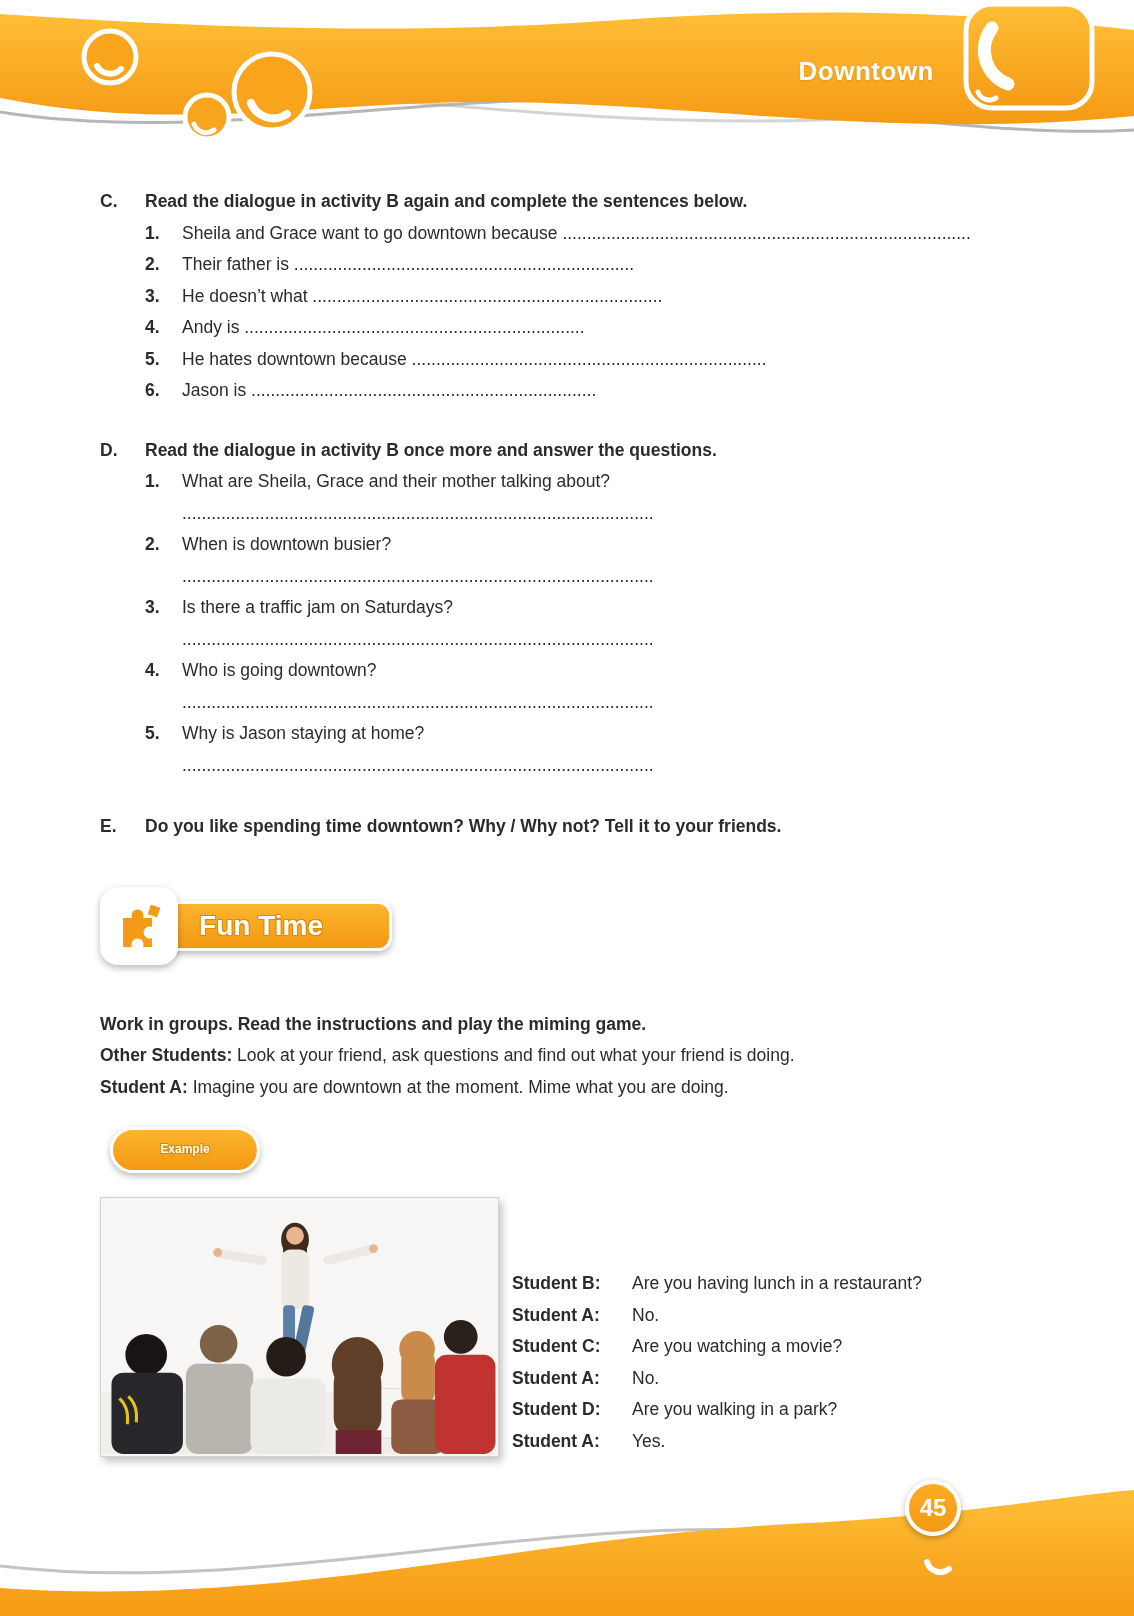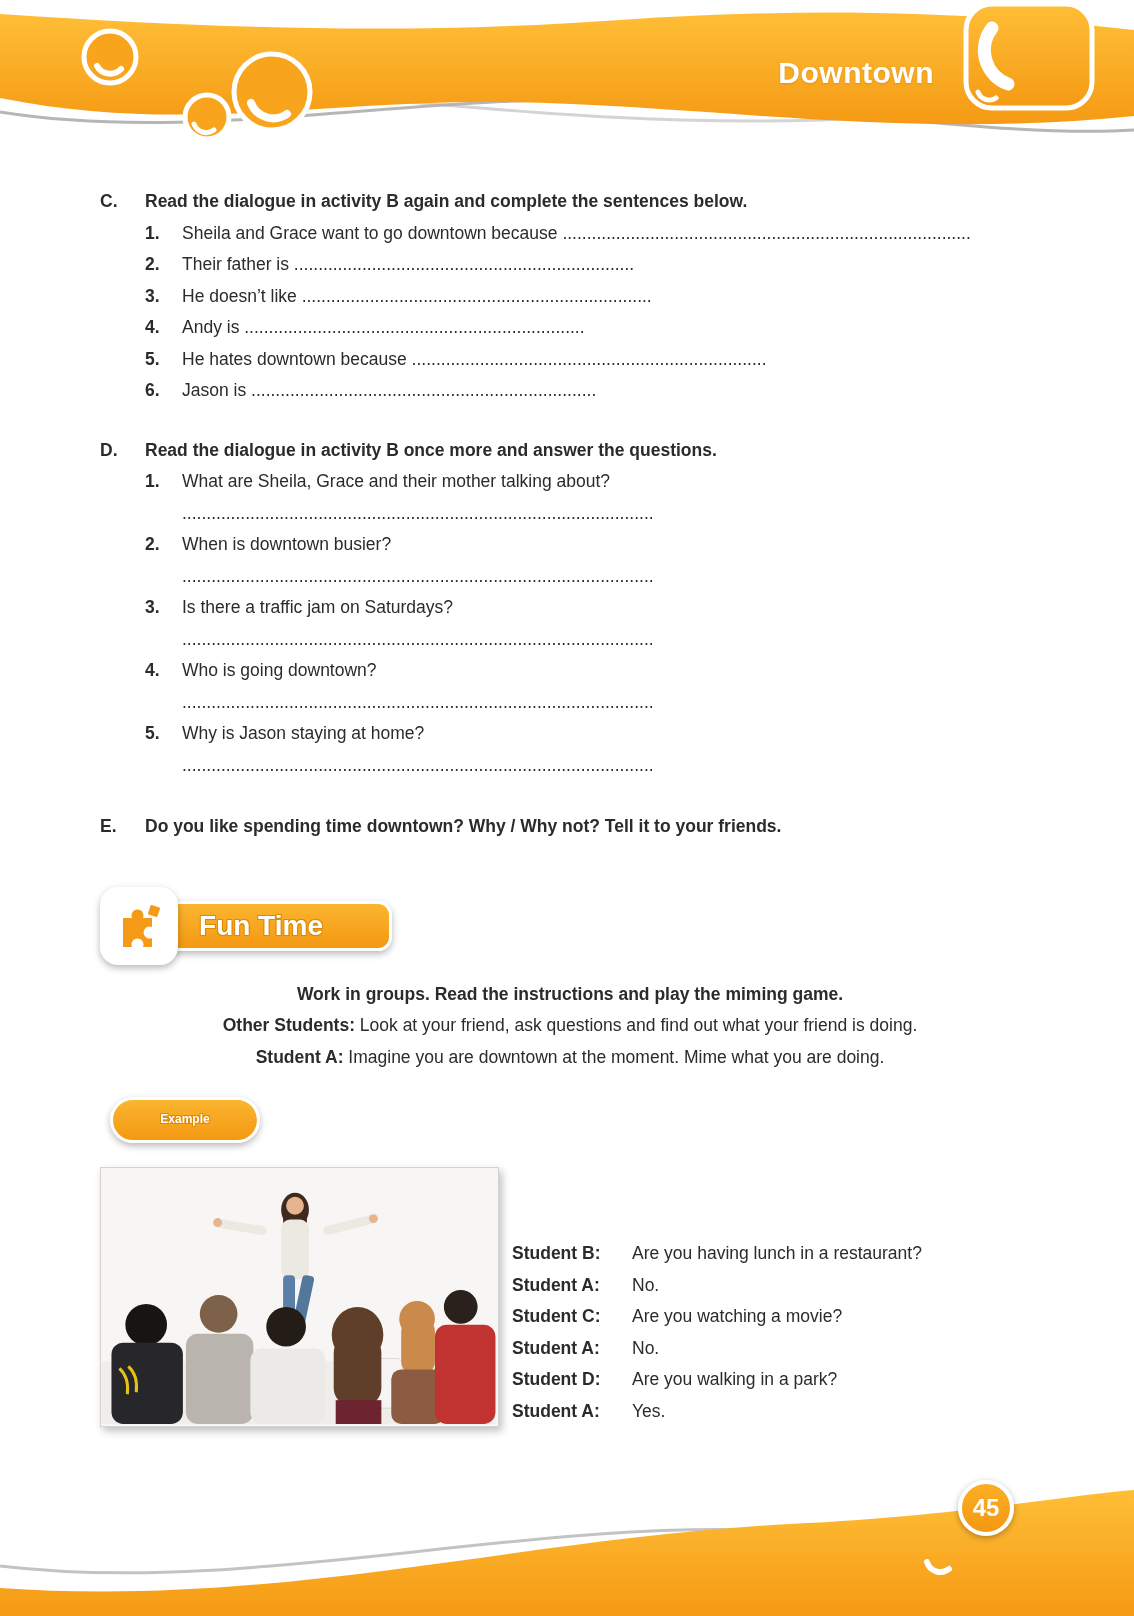--- a/index.html
+++ b/index.html
@@ -10,26 +10,26 @@
     background:#ffffff;
     font-family:"Liberation Sans", sans-serif;
     color:#2b2b2b;
     overflow:hidden;
   }
   
   .header-art { position:absolute; top:0; left:0; }
   .footer-art { position:absolute; bottom:0; left:0; }
   .downtown-title{
     position:absolute; top:56px; right:200px;
-    font-size:30px; font-weight:bold; color:#ffffff;
+    font-size:26px; font-weight:bold; color:#ffffff;
     letter-spacing:.5px;
     text-shadow:0 1px 2px rgba(180,110,0,.35);
   }
   .page-number{
-    position:absolute; left:958px; top:1480px;
+    position:absolute; left:905px; top:1480px;
     width:56px; height:56px; border-radius:50%;
     background:linear-gradient(#fbae25,#f49812);
     border:4px solid #ffffff;
     box-shadow:0 2px 6px rgba(0,0,0,.3);
     display:flex; align-items:center; justify-content:center;
     color:#fff; font-size:24px; font-weight:bold;
     box-sizing:border-box;
     z-index:5;
   }
   
@@ -60,21 +60,21 @@
     color:#fff; font-size:28px; font-weight:bold;
     text-shadow:1px 1px 0 #dd8a00, -1px 1px 0 #dd8a00, 1px -1px 0 #dd8a00, -1px -1px 0 #dd8a00;
   }
   .ft-icon{
     position:absolute; left:0; top:0; width:78px; height:78px;
     background:#ffffff; border-radius:18px;
     box-shadow:0 3px 7px rgba(0,0,0,.28);
     display:flex; align-items:center; justify-content:center;
   }
   
-  .instructions{ margin-top:12px;text-align:center; }
+  .instructions{ margin-top:42px; }
   .instr-line .speaker{ font-weight:bold; }
   .bold-line{ font-weight:bold; }
   
   .example-badge{
     margin-top:24px; margin-left:10px;
     width:150px; height:46px;
     background:linear-gradient(#fbb52f,#f49812);
     border:3px solid #ffffff; border-radius:23px;
     box-shadow:0 3px 7px rgba(0,0,0,.28);
     display:flex; align-items:center; justify-content:center;
@@ -136,21 +136,21 @@
         <div class="item">
           <span class="item-num">1.</span>
           <span class="item-text">Sheila and Grace want to go downtown because ....................................................................................</span>
         </div>
         <div class="item">
           <span class="item-num">2.</span>
           <span class="item-text">Their father is ......................................................................</span>
         </div>
         <div class="item">
           <span class="item-num">3.</span>
-          <span class="item-text">He doesn’t like ........................................................................</span>
+          <span class="item-text">He doesn’t what ........................................................................</span>
         </div>
         <div class="item">
           <span class="item-num">4.</span>
           <span class="item-text">Andy is ......................................................................</span>
         </div>
         <div class="item">
           <span class="item-num">5.</span>
           <span class="item-text">He hates downtown because .........................................................................</span>
         </div>
         <div class="item">

